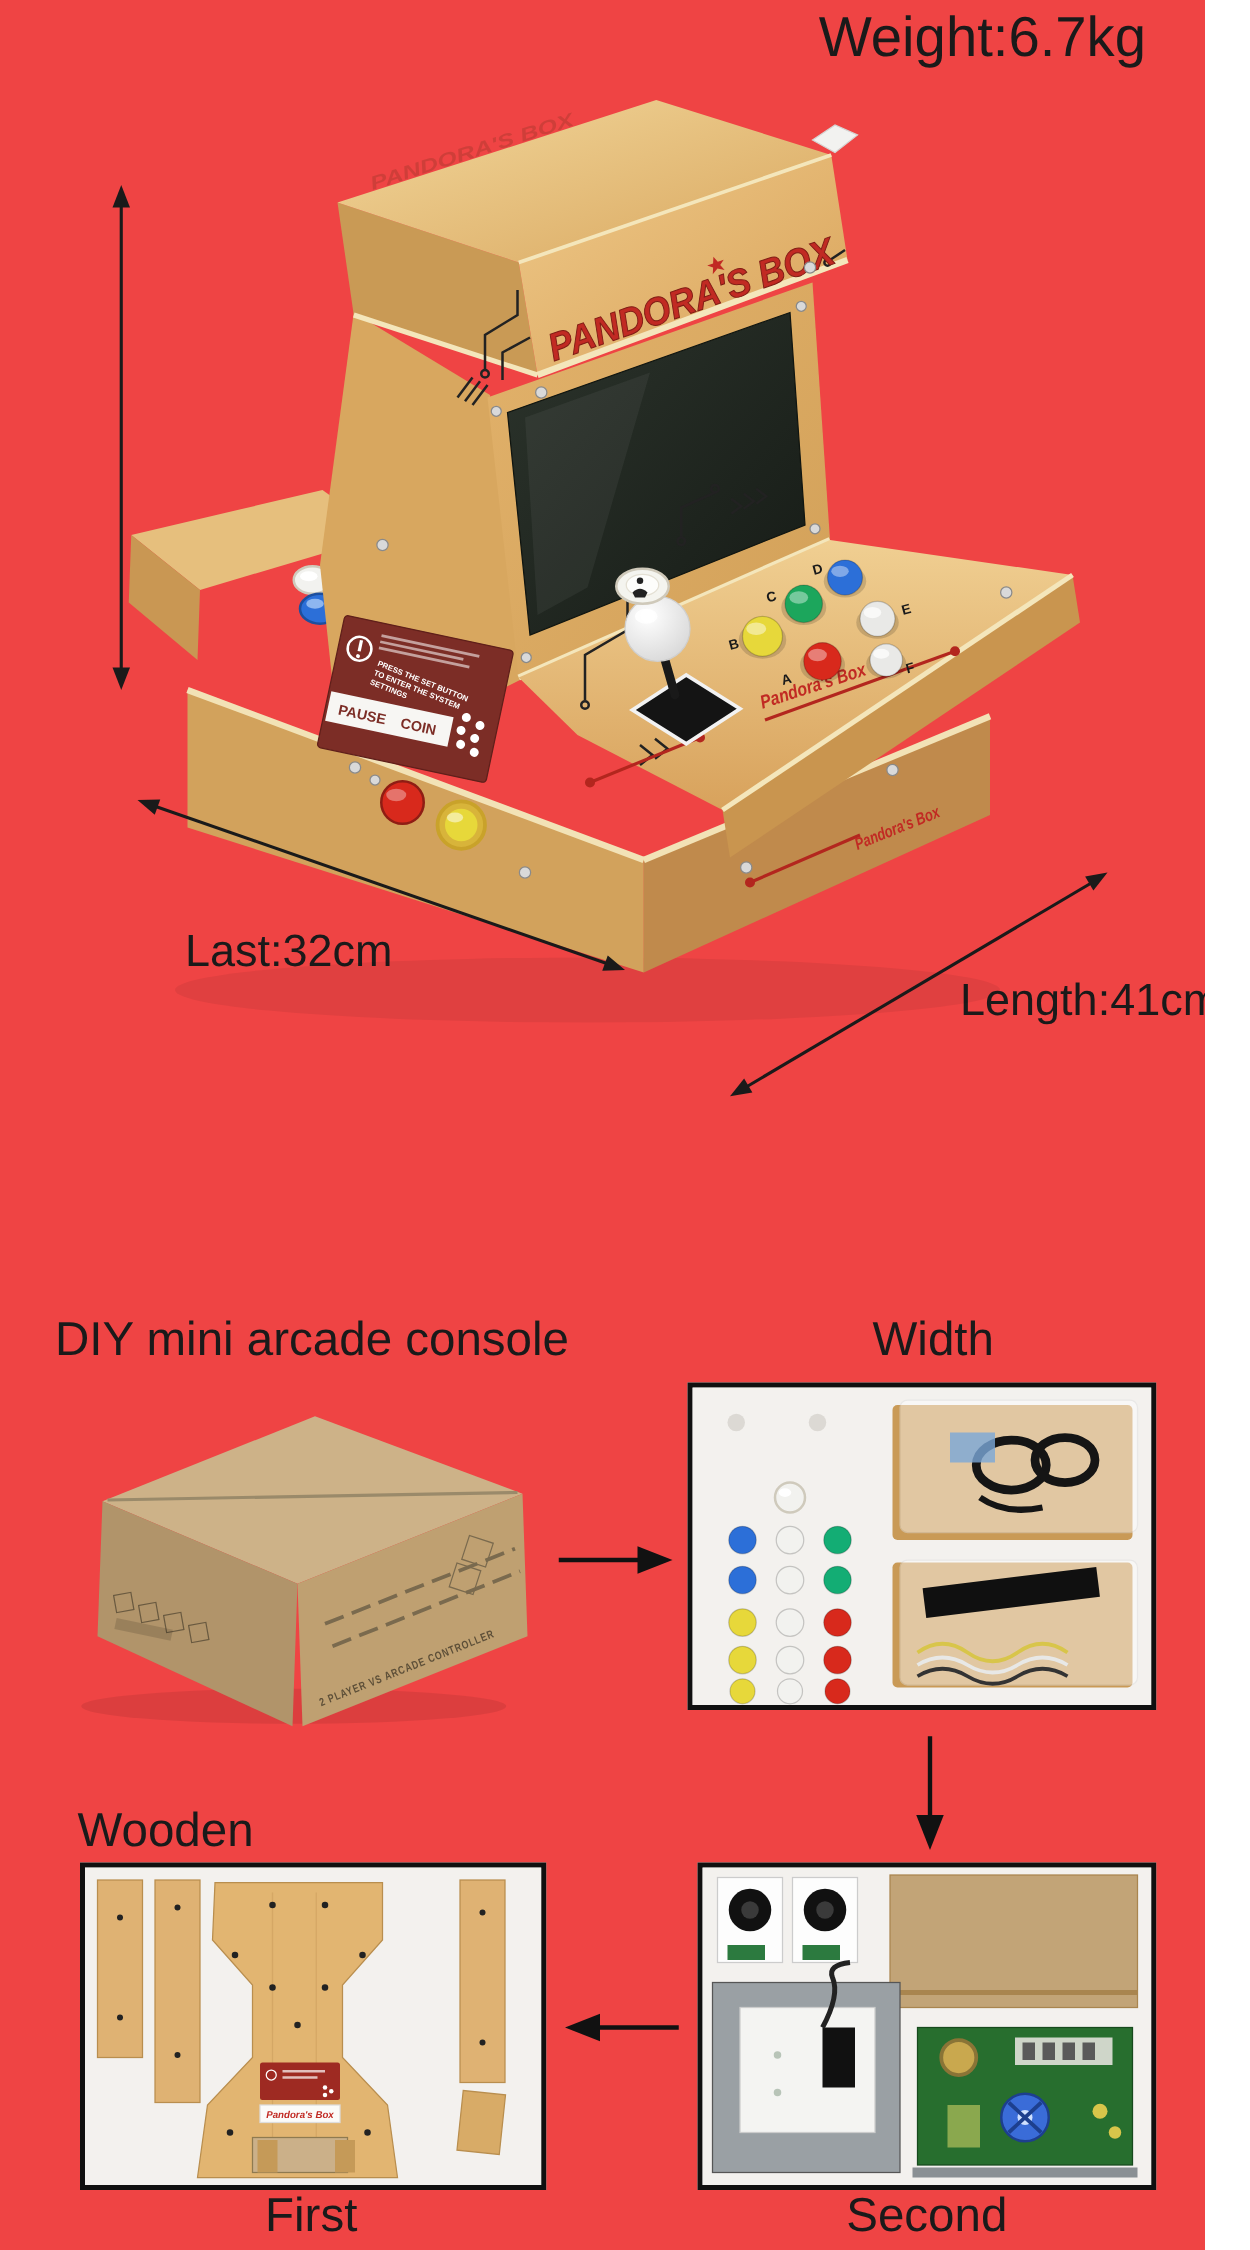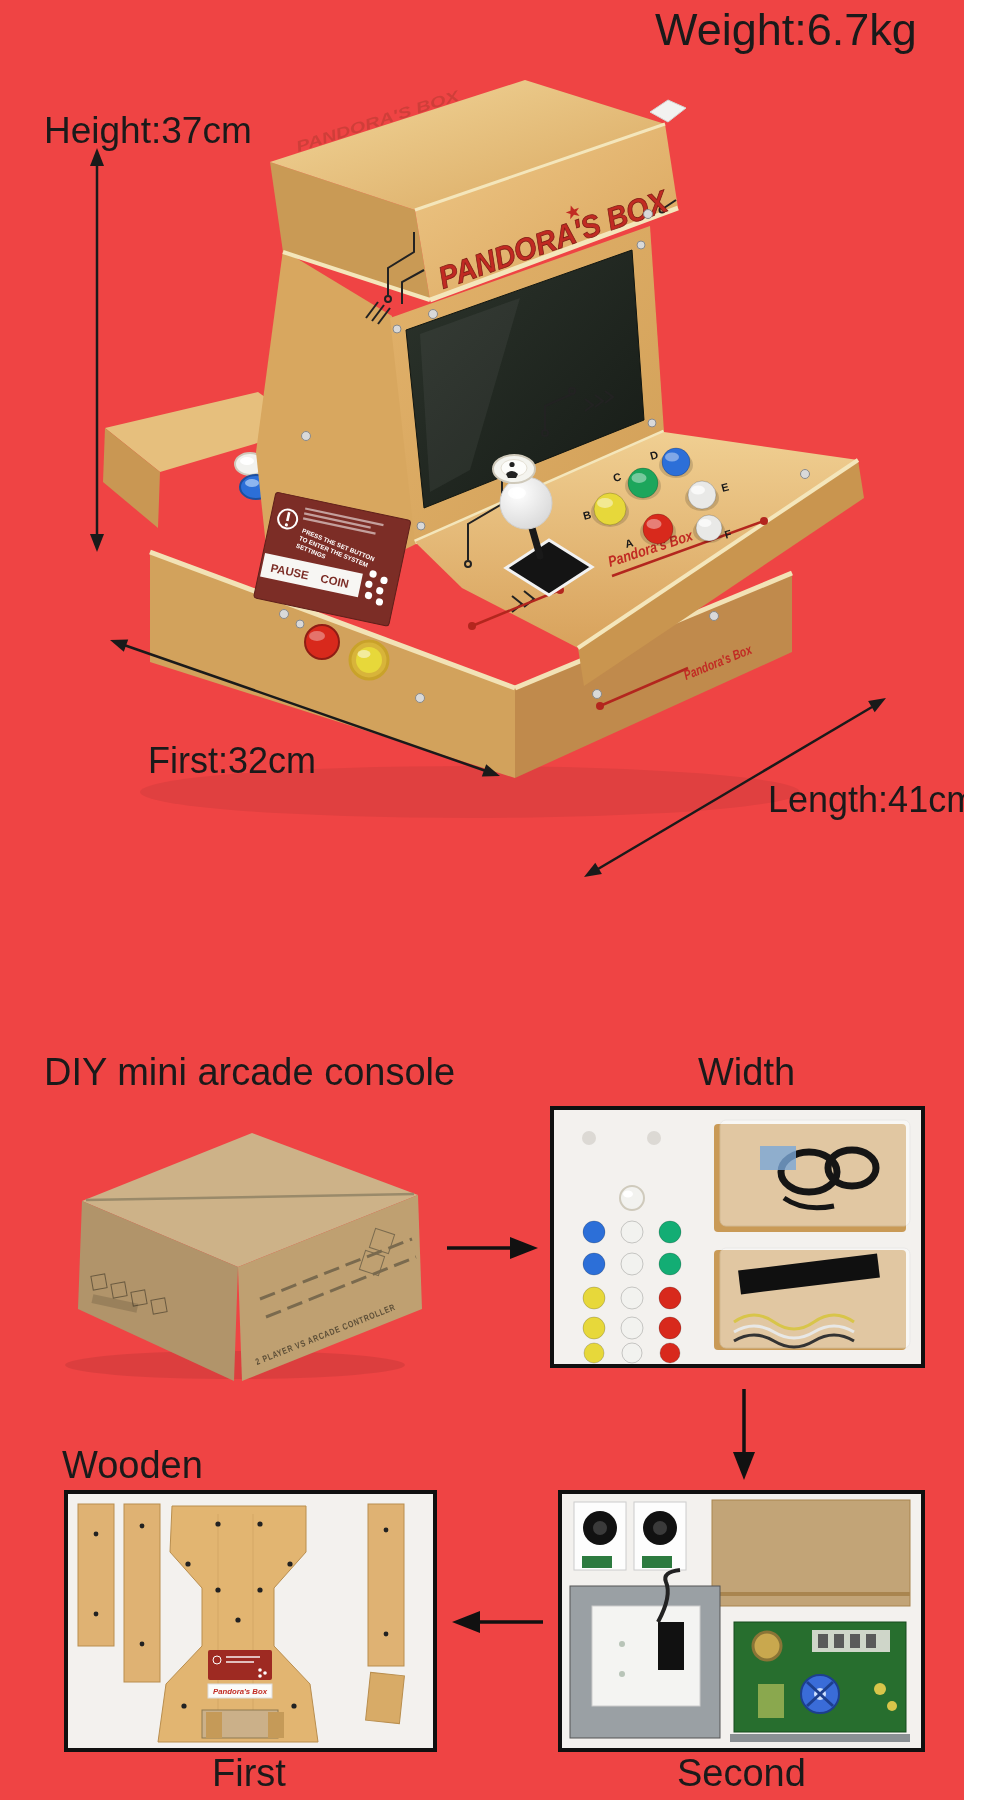--- a/index.html
+++ b/index.html
@@ -28,22 +28,21 @@
   .a-right{left:444px;top:1228px}
   .a-down{left:722px;top:1386px}
   .a-left{left:446px;top:1602px}
 </style>
 </head>
 <body>
 
 <div class="page">
 
   <div class="dim-label weight">Weight:6.7kg</div>
-  <div class="dim-label height">Height:37cm</div>
-  <div class="dim-label width">First:32cm</div>
+  <div class="dim-label width">Last:32cm</div>
   <div class="dim-label length">Length:41cm</div>
 
   <svg class="main-svg" width="1000" height="900" viewBox="0 0 1000 900">
     <defs>
       <linearGradient id="gTop" x1="0" y1="0" x2="1" y2="1">
         <stop offset="0" stop-color="#f2d79b"></stop>
           <stop offset="1" stop-color="#d9a75f"></stop>
       </linearGradient>
       <linearGradient id="gFront" x1="0" y1="0" x2="1" y2="1">
         <stop offset="0" stop-color="#eec888"></stop>

